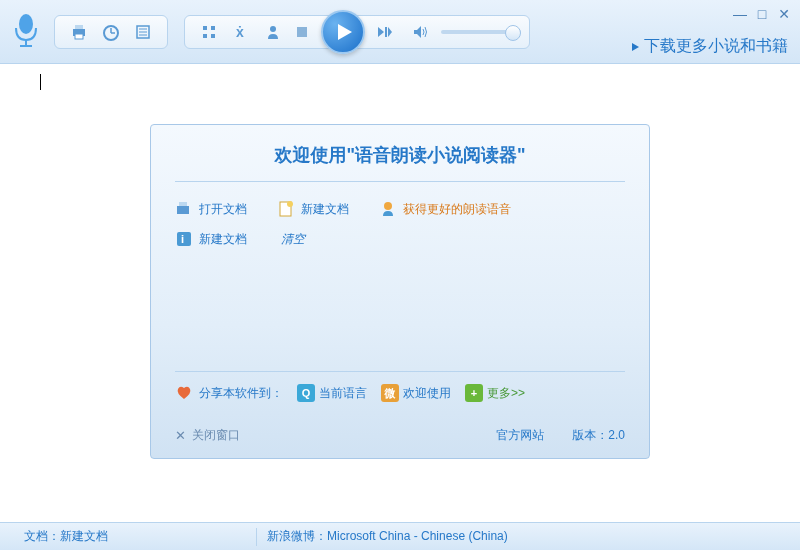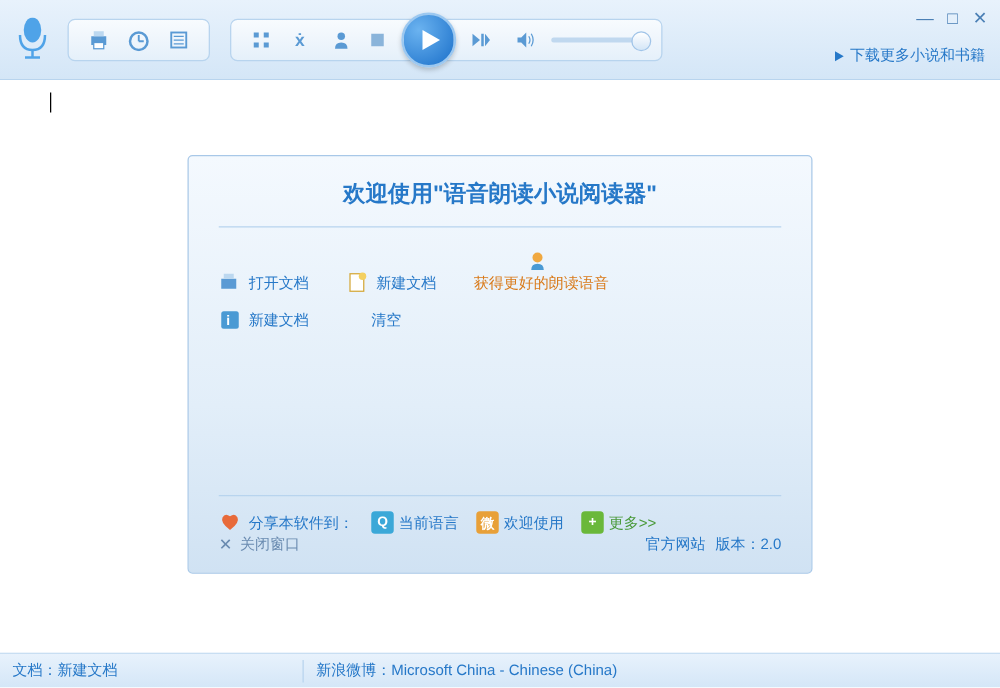--- a/index.html
+++ b/index.html
@@ -101,21 +101,21 @@
   border: 1px solid #a0c4e8;
 }
 .download-link {
   position: absolute;
   right: 12px;
   top: 36px;
   color: #2678c8;
   cursor: pointer;
   display: flex;
   align-items: center;
-  font-size: 12px;
+  font-size: 16px;
 }
 .window-controls {
   position: absolute;
   right: 8px;
   top: 6px;
   display: flex;
   gap: 6px;
 }
 .win-ctrl {
   width: 16px;
@@ -163,46 +163,47 @@
   align-items: flex-end;
   margin-bottom: 12px;
 }
 .q-item {
   display: inline-flex;
   align-items: center;
   color: #2678c8;
   cursor: pointer;
   margin-right: 30px;
 }
-.q-item.orange { color: #d97a1a; flex-direction: column; }
+.q-item.orange { color: #d97a1a; }
 .q-icon {
   width: 18px;
   height: 18px;
   margin-right: 6px;
   display: flex;
   align-items: center;
   justify-content: center;
 }
 .clear-link {
   color: #2678c8;
   cursor: pointer;
-  margin-left: 20px;
+  margin-left: 4px;
+  font-style: italic;
 }
 .panel-bottom {
   position: absolute;
   bottom: 14px;
   left: 24px;
   right: 24px;
 }
 .share-row {
   display: flex;
   align-items: center;
   border-top: 1px solid #b8d4ee;
   padding-top: 12px;
-  margin-bottom: 0;
+  margin-bottom: 25px;
 }
 .share-label {
   color: #2678c8;
   display: inline-flex;
   align-items: center;
 }
 .share-item {
   display: inline-flex;
   align-items: center;
   color: #2678c8;
@@ -230,30 +231,30 @@
 }
 .close-link {
   display: inline-flex;
   align-items: center;
   cursor: pointer;
   color: #6a8bb0;
 }
 .ver-info {
   display: inline-flex;
   align-items: center;
-  gap: 8px;
+  gap: 28px;
 }
 .website-link { cursor: pointer; }
 .statusbar {
   height: 28px;
   background: linear-gradient(to bottom, #e8f2fc, #d4e6f7);
   border-top: 1px solid #b8d4ee;
   display: flex;
   align-items: center;
-  padding: 0 10px;
+  padding: 0 24px;
   color: #2678c8;
   font-size: 12px;
 }
 .status-item { margin-right: 8px; }
 .status-sep {
   width: 1px;
   height: 18px;
   background: #b8d4ee;
   margin: 0 10px 0 140px;
 }

